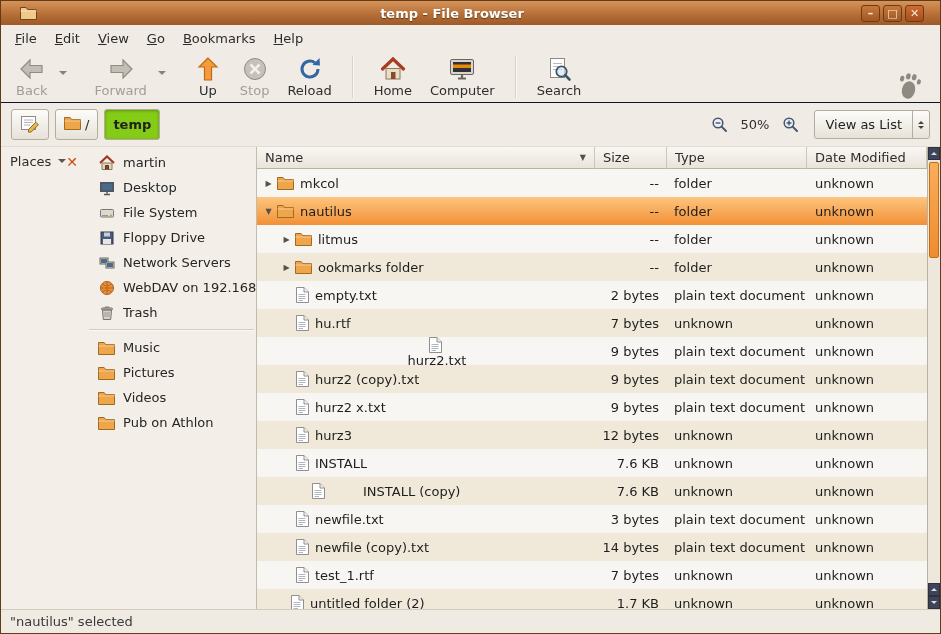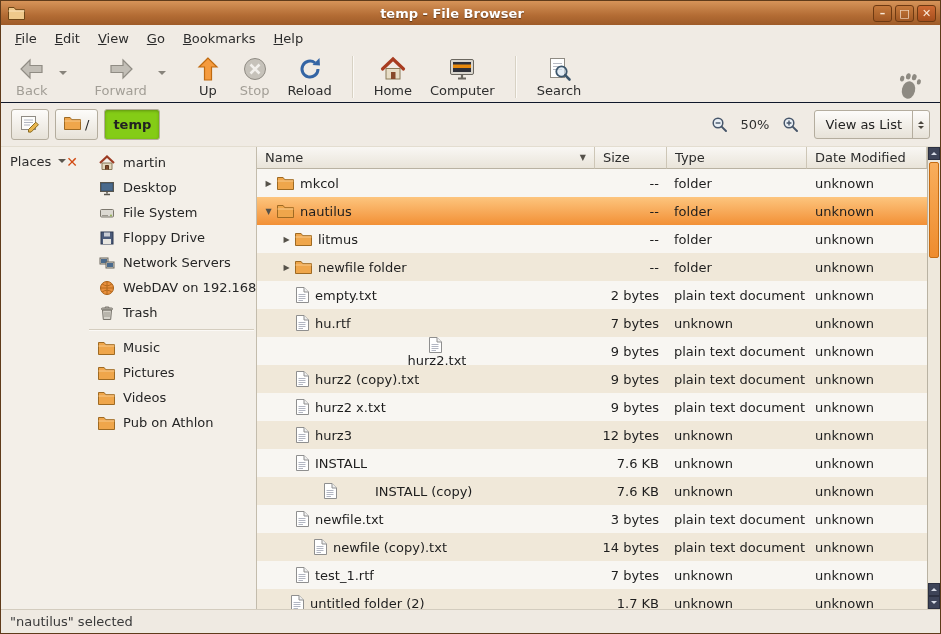--- a/index.html
+++ b/index.html
@@ -1,20 +1,20 @@
 <!DOCTYPE html>
 <html><head>
 <meta charset="utf-8">
 <style>
 *{margin:0;padding:0;box-sizing:border-box}
 html,body{width:941px;height:634px}
 body{font-family:"DejaVu Sans","Liberation Sans",sans-serif;background:#efeae2}
 .window{width:941px;height:634px;border:1px solid #5f3b1a;display:flex;flex-direction:column;background:#efeae2;overflow:hidden}
 
-.titlebar{height:24px;flex:0 0 auto;background:linear-gradient(180deg,#d69459 0%,#b36c34 60%,#9e5b28 100%);display:flex;align-items:center;padding:0 4px}
+.titlebar{height:24px;flex:0 0 auto;background:linear-gradient(180deg,#d69459 0%,#b36c34 60%,#9e5b28 100%);display:flex;align-items:center;padding:0 16px}
 .title-icon{width:20px;height:16px;margin:0 3px;display:flex;align-items:center}
 .title-text{flex:1;text-align:center;color:#fff;font-weight:bold;font-size:13px;text-shadow:0 1px 1px rgba(0,0,0,.45)}
 .win-buttons{display:flex;gap:3px}
 .win-btn{width:19px;height:17px;border:1px solid #6e3a12;border-radius:3px;background:linear-gradient(180deg,#c67a3c,#a05723);color:#fbe9d8;font-size:11px;line-height:15px;text-align:center;font-weight:bold;cursor:default}
 .win-btn.close{background:linear-gradient(180deg,#cf6b33,#a54e1d)}
 
 .menubar{height:26px;flex:0 0 auto;background:#f0ebe4;display:flex;align-items:center;padding:0 6px;gap:2px}
 .menu-item{padding:3px 8px;font-size:13px;color:#2c2c2c}
 
 .toolbar{height:52px;flex:0 0 auto;background:#f0ebe4;display:flex;align-items:flex-end;padding:0 6px;border-bottom:1px solid #0f172a}
@@ -446,21 +446,21 @@
             </div>
             <div class="row alt">
               <div class="cell c-name" style="padding-left: 22px;">
                 <span class="expander">▶</span>
                 <span class="file-icon">
                   <svg width="17" height="14" viewBox="0 0 17 14">
                     <path d="M.5 13.5 V1.5 h5.6 l1.7 2.2 h8.7 v9.8 z" fill="#efa64b" stroke="#9f6a22"></path>
                     <path d="M.5 5 h16" stroke="#f8c98c"></path>
                   </svg>
                 </span>
-                <span class="fname">newfile folder</span>
+                <span class="fname">ookmarks folder</span>
               </div>
               <div class="cell c-size">--</div>
               <div class="cell c-type">folder</div>
               <div class="cell c-date">unknown</div>
             </div>
             <div class="row">
               <div class="cell c-name" style="padding-left: 22px;">
                 <span class="expander"></span>
                 <span class="file-icon">
                   <svg width="14" height="16" viewBox="0 0 14 16">
@@ -579,21 +579,21 @@
                     </g>
                   </svg>
                 </span>
                 <span class="fname">INSTALL</span>
               </div>
               <div class="cell c-size">7.6 KB</div>
               <div class="cell c-type">unknown</div>
               <div class="cell c-date">unknown</div>
             </div>
             <div class="row alt">
-              <div class="cell c-name" style="padding-left: 18px; gap: 32px;">
+              <div class="cell c-name" style="padding-left: 6px; gap: 32px;">
                 <span class="expander"></span>
                 <span class="file-icon">
                   <svg width="14" height="16" viewBox="0 0 14 16">
                     <path d="M1.5 .5 h7.5 l4.5 4.5 v10.5 h-12 z" fill="#fff" stroke="#8f8f8f"></path>
                     <path d="M9 .5 v4.5 h4.5" fill="#efefef" stroke="#8f8f8f"></path>
                     <g stroke="#b2b6c2" fill="none">
                       <path d="M3.5 7.5h7M3.5 9.5h7M3.5 11.5h7M3.5 13.5h4.5"></path>
                     </g>
                   </svg>
                 </span>
@@ -615,21 +615,21 @@
                     </g>
                   </svg>
                 </span>
                 <span class="fname">newfile.txt</span>
               </div>
               <div class="cell c-size">3 bytes</div>
               <div class="cell c-type">plain text document</div>
               <div class="cell c-date">unknown</div>
             </div>
             <div class="row alt">
-              <div class="cell c-name" style="padding-left: 40px; text-align: right;">
+              <div class="cell c-name" style="padding-left: 22px; text-align: right;">
                 <span class="expander"></span>
                 <span class="file-icon">
                   <svg width="14" height="16" viewBox="0 0 14 16">
                     <path d="M1.5 .5 h7.5 l4.5 4.5 v10.5 h-12 z" fill="#fff" stroke="#8f8f8f"></path>
                     <path d="M9 .5 v4.5 h4.5" fill="#efefef" stroke="#8f8f8f"></path>
                     <g stroke="#b2b6c2" fill="none">
                       <path d="M3.5 7.5h7M3.5 9.5h7M3.5 11.5h7M3.5 13.5h4.5"></path>
                     </g>
                   </svg>
                 </span>

